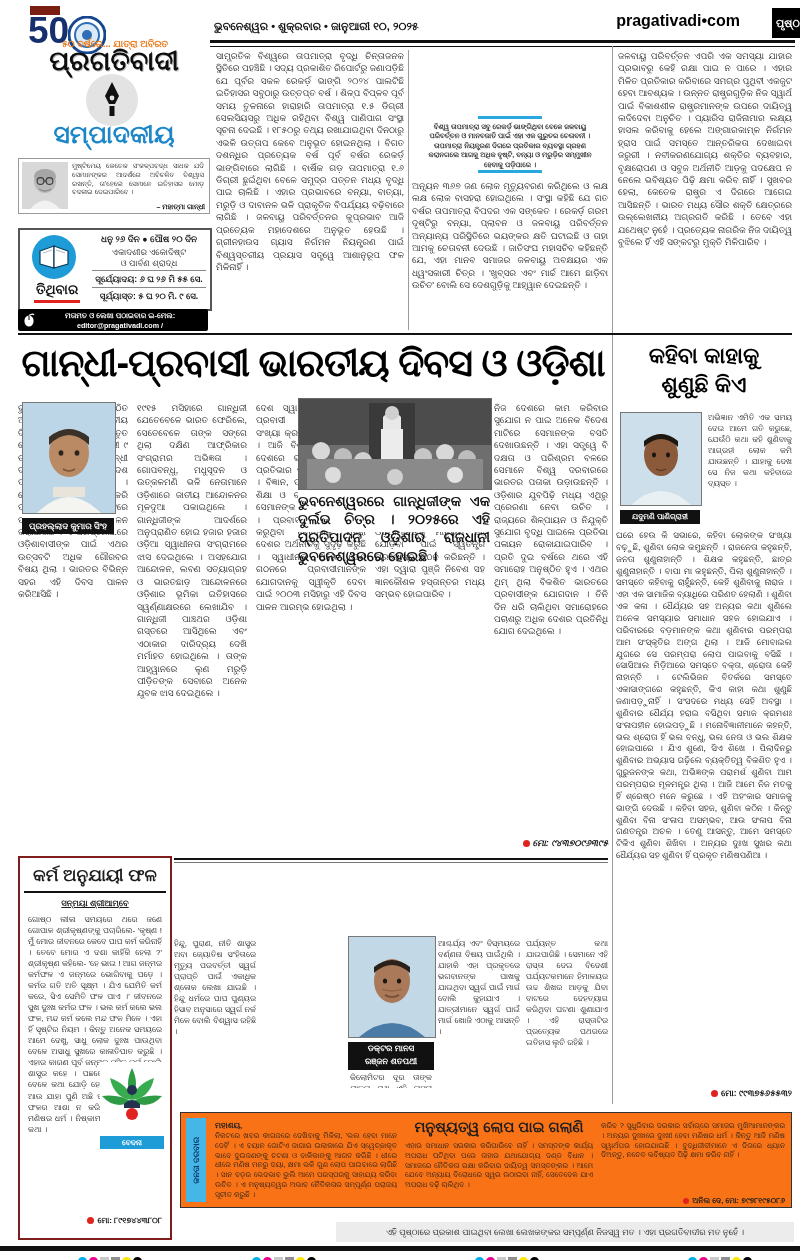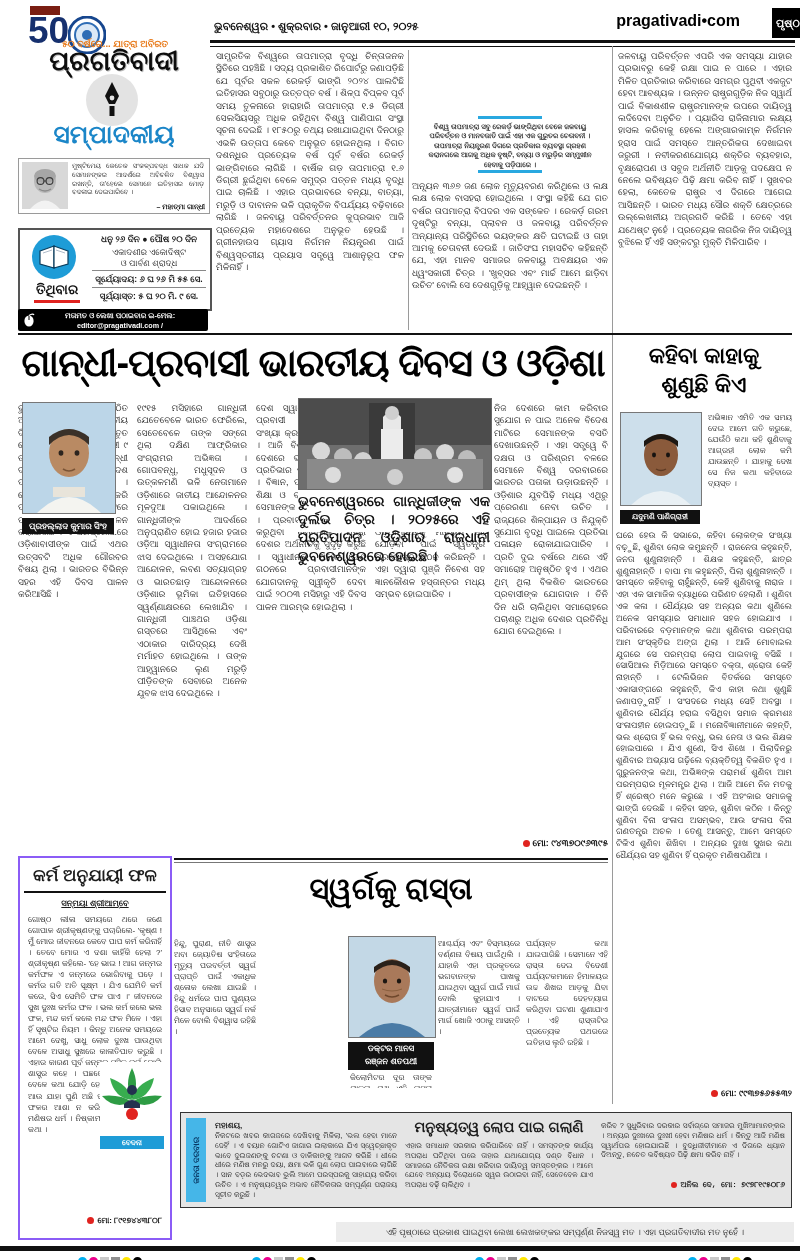--- a/index.html
+++ b/index.html
@@ -71,21 +71,21 @@
       <svg width="44" height="44" viewBox="0 0 44 44">
         <path d="M8 16 L22 11 L22 33 L8 29 Z" fill="#fff" stroke="#0a3c5c" stroke-width="1.2"></path>
         <path d="M36 16 L22 11 L22 33 L36 29 Z" fill="#fff" stroke="#0a3c5c" stroke-width="1.2"></path>
         <line x1="11" y1="18" x2="20" y2="15" stroke="#9ab" stroke-width="0.8"></line>
         <line x1="24" y1="15" x2="33" y2="18" stroke="#9ab" stroke-width="0.8"></line>
       </svg>
     </div>
     <div class="abs bold" style="left:6px;top:52px;width:62px;text-align:center;font-size:13.5px;color:#111;">ତିଥିବାର</div>
     <div class="abs" style="left:14px;top:70px;width:46px;height:3px;background:#e0231f;"></div>
     <div class="abs bold center" style="left:72px;top:4px;width:114px;font-size:8.8px;">ଧନୁ ୨୬ ଦିନ ● ପୌଷ ୨୦ ଦିନ</div>
-    <div class="abs center" style="left:72px;top:17px;width:114px;font-size:8.6px;font-family:Liberation Serif, serif;">ଏକାଦଶୀର ଏକୋଦିଷ୍ଟ</div>
+    <div class="abs center" style="left:72px;top:17px;width:114px;font-size:8.6px;">ଏକାଦଶୀର ଏକୋଦିଷ୍ଟ</div>
     <div class="abs center" style="left:72px;top:28px;width:114px;font-size:8.6px;">ଓ ପାର୍ବଣ ଶ୍ରାଦ୍ଧ</div>
     <div class="abs" style="left:72px;top:40px;width:114px;height:1px;background:#888;"></div>
     <div class="abs bold center" style="left:72px;top:44px;width:114px;font-size:8.6px;">ସୂର୍ଯ୍ୟୋଦୟ: ୬ ଘ ୨୬ ମି ୫୫ ସେ.</div>
     <div class="abs" style="left:72px;top:57px;width:114px;height:1px;background:#888;"></div>
     <div class="abs bold center" style="left:72px;top:61px;width:114px;font-size:8.6px;">ସୂର୍ଯ୍ୟାସ୍ତ: ୫ ଘ ୨୦ ମି. ୯ ସେ.</div>
   </div>
 
   <div class="abs" style="left:18px;top:309px;width:190px;height:22px;background:#000;color:#fff;border-radius:2px;">
     <svg class="abs" style="left:5px;top:4px;" width="12" height="14" viewBox="0 0 12 14">
       <ellipse cx="6" cy="8" rx="4.6" ry="5.6" fill="#fff"></ellipse>
@@ -146,21 +146,21 @@
       <circle cx="146" cy="54" r="9" fill="#d8d8d8"></circle>
       <circle cx="168" cy="60" r="9" fill="#bdbdbd"></circle>
       <rect x="8" y="60" width="176" height="30" fill="#8a8a8a"></rect>
       <circle cx="34" cy="76" r="8" fill="#dcdcdc"></circle>
       <circle cx="96" cy="78" r="8" fill="#cfcfcf"></circle>
       <circle cx="156" cy="76" r="8" fill="#e2e2e2"></circle>
     </svg>
     <div class="abs bold" style="left:0;top:94px;width:192px;font-size:14px;line-height:1.3;text-align:justify;color:#111;">ଭୁବନେଶ୍ୱରରେ ଗାନ୍ଧିଜୀଙ୍କ ଏକ ଦୁର୍ଲଭ ଚିତ୍ର । ୨୦୨୫ରେ ଏହି ପ୍ରତିପାଦନ ଓଡ଼ିଶାର ରାଜଧାନୀ ଭୁବନେଶ୍ୱରରେ ହୋଇଛି ।</div>
   </div>
 
-  <div class="phone" style="left:430px;top:838px;width:178px;">
+  <div class="phone" style="left:430px;top:838px;width:178px;font-style:italic;">
     <span class="reddot"></span><span>ମୋ: ୯୪୩୭୦୯୬୩୯୫</span>
   </div>
 
   <div class="abs bold center" style="left:616px;top:342px;width:176px;font-size:22px;line-height:1.3;white-space:pre-line;color:#000;">କହିବା କାହାକୁ
 ଶୁଣୁଛି କିଏ</div>
   <div class="abs" style="left:620px;top:412px;width:82px;height:108px;background:#fff;">
     <svg class="photoframe" width="80" height="92" viewBox="0 0 80 92">
       <rect width="80" height="92" fill="#cddfeb"></rect>
       <path d="M10 92 Q40 64 70 92 Z" fill="#e9f0f4"></path>
       <ellipse cx="40" cy="42" rx="17" ry="21" fill="#8a5a3b"></ellipse>
@@ -170,21 +170,21 @@
       <path d="M35 56 Q40 59 45 56" stroke="#5d3a24" stroke-width="1.4" fill="none"></path>
     </svg>
     <div class="namebar" style="width:80px;height:14px;font-size:7.6px;line-height:14px;">ଯଦୁମଣି ପାଣିଗ୍ରାହୀ</div>
   </div>
   <div class="bodytext" style="left:708px;top:412px;width:84px;height:112px;font-size:8px;">ଅଭିଜ୍ଞାନ ଏମିତି ଏକ ସମୟ ଦେଇ ଆମେ ଗତି କରୁଛେ, ଯେଉଁଠି କଥା କହି ଶୁଣିବାକୁ ଆଗ୍ରହୀ ଲୋକ କମି ଯାଉଛନ୍ତି । ଯାହାକୁ ଦେଖ ସେ ନିଜ କଥା କହିବାରେ ବ୍ୟସ୍ତ ।</div>
   <div class="bodytext" style="left:616px;top:530px;width:176px;height:552px;font-size:8.6px;">ଘରେ ହେଉ କି ସଭାରେ, କହିବା ଲୋକଙ୍କ ସଂଖ୍ୟା ବଢ଼ୁଛି, ଶୁଣିବା ଲୋକ କମୁଛନ୍ତି । ରାଜନେତା କହୁଛନ୍ତି, ଜନତା ଶୁଣୁନାହାନ୍ତି । ଶିକ୍ଷକ କହୁଛନ୍ତି, ଛାତ୍ର ଶୁଣୁନାହାନ୍ତି । ବାପା ମା କହୁଛନ୍ତି, ପିଲା ଶୁଣୁନାହାନ୍ତି । ସମସ୍ତେ କହିବାକୁ ଚାହୁଁଛନ୍ତି, କେହି ଶୁଣିବାକୁ ନାରାଜ । ଏହା ଏକ ସାମାଜିକ ବ୍ୟାଧିରେ ପରିଣତ ହେଲାଣି । ଶୁଣିବା ଏକ କଳା । ଧୈର୍ଯ୍ୟର ସହ ଅନ୍ୟର କଥା ଶୁଣିଲେ ଅନେକ ସମସ୍ୟାର ସମାଧାନ ସହଜ ହୋଇଯାଏ । ପରିବାରରେ ବଡ଼ମାନଙ୍କ କଥା ଶୁଣିବାର ପରମ୍ପରା ଆମ ସଂସ୍କୃତିର ଅଙ୍ଗ ଥିଲା । ଆଜି ମୋବାଇଲ ଯୁଗରେ ସେ ପରମ୍ପରା ଲୋପ ପାଇବାକୁ ବସିଛି । ସୋସିଆଲ ମିଡ଼ିଆରେ ସମସ୍ତେ ବକ୍ତା, ଶ୍ରୋତା କେହି ନାହାନ୍ତି । ଟେଲିଭିଜନ ବିତର୍କରେ ସମସ୍ତେ ଏକାସାଙ୍ଗରେ କହୁଛନ୍ତି, କିଏ କାହା କଥା ଶୁଣୁଛି ଜଣାପଡ଼ୁନାହିଁ । ସଂସଦରେ ମଧ୍ୟ ସେହି ଅବସ୍ଥା । ଶୁଣିବାର ଧୈର୍ଯ୍ୟ ହରାଇ ବସିଥିବା ସମାଜ କ୍ରମଶଃ ସଂଳାପହୀନ ହୋଇପଡ଼ୁଛି । ମନୋବିଜ୍ଞାନୀମାନେ କହନ୍ତି, ଭଲ ଶ୍ରୋତା ହିଁ ଭଲ ବନ୍ଧୁ, ଭଲ ନେତା ଓ ଭଲ ଶିକ୍ଷକ ହୋଇପାରେ । ଯିଏ ଶୁଣେ, ସିଏ ଶିଖେ । ପିଲାଦିନରୁ ଶୁଣିବାର ଅଭ୍ୟାସ ଗଢ଼ିଲେ ବ୍ୟକ୍ତିତ୍ୱ ବିକଶିତ ହୁଏ । ଗୁରୁଜନଙ୍କ କଥା, ଅଭିଜ୍ଞଙ୍କ ପରାମର୍ଶ ଶୁଣିବା ଆମ ପରମ୍ପରାର ମୂଳମନ୍ତ୍ର ଥିଲା । ଆଜି ଆମେ ନିଜ ମତକୁ ହିଁ ଶ୍ରେଷ୍ଠ ମନେ କରୁଛେ । ଏହି ଅହଂକାର ସମାଜକୁ ଭାଙ୍ଗି ଦେଉଛି । କହିବା ସହଜ, ଶୁଣିବା କଠିନ । କିନ୍ତୁ ଶୁଣିବା ବିନା ସଂଳାପ ଅସମ୍ଭବ, ଆଉ ସଂଳାପ ବିନା ଗଣତନ୍ତ୍ର ଅଚଳ । ତେଣୁ ଆସନ୍ତୁ, ଆମେ ସମସ୍ତେ ଟିକିଏ ଶୁଣିବା ଶିଖିବା । ଅନ୍ୟର ଦୁଃଖ ସୁଖର କଥା ଧୈର୍ଯ୍ୟର ସହ ଶୁଣିବା ହିଁ ପ୍ରକୃତ ମଣିଷପଣିଆ ।</div>
   <div class="phone" style="left:650px;top:1088px;width:142px;font-size:8.6px;">
     <span class="reddot"></span><span>ମୋ: ୯୯୩୭୫୬୫୫୩୨</span>
   </div>
 
-  <div class="abs" style="left:18px;top:856px;width:150px;height:380px;border:2px solid #8b5cf6;background:#fff;">
+  <div class="abs" style="left:18px;top:856px;width:150px;height:380px;border:2px solid #7f1d1d;background:#fff;">
     <div class="abs bold center" style="left:4px;top:8px;width:142px;font-size:17px;border-bottom:2px solid #111;padding-bottom:5px;">କର୍ମ ଅନୁଯାୟୀ ଫଳ</div>
     <div class="abs bold center" style="left:4px;top:40px;width:142px;font-size:8.4px;text-decoration:underline;">ସନ୍ମୟା ଶ୍ରୀଆମ୍ବେ</div>
     <div class="bodytext" style="left:8px;top:56px;width:134px;height:296px;font-size:8px;">ଗୋଷ୍ଠ ଲୀଳା ସମୟରେ ଥରେ ଜଣେ ଗୋପାଳ ଶ୍ରୀକୃଷ୍ଣଙ୍କୁ ପଚାରିଲେ- 'କୃଷ୍ଣ ! ମୁଁ ମୋର ଜୀବନରେ କେବେ ପାପ କର୍ମ କରିନାହିଁ । ତେବେ ମୋର ଏ ଦଶା କାହିଁକି ହେଲା ?' ଶ୍ରୀକୃଷ୍ଣ କହିଲେ- 'ହେ ଭାଇ ! ଆଗ ଜନ୍ମର କର୍ମଫଳ ଏ ଜନ୍ମରେ ଭୋଗିବାକୁ ପଡ଼େ । କର୍ମର ଗତି ଅତି ସୂକ୍ଷ୍ମ । ଯିଏ ଯେମିତି କର୍ମ କରେ, ସିଏ ସେମିତି ଫଳ ପାଏ ।' ଜୀବନରେ ସୁଖ ଦୁଃଖ କର୍ମର ଫଳ । ଭଲ କର୍ମ କଲେ ଭଲ ଫଳ, ମନ୍ଦ କର୍ମ କଲେ ମନ୍ଦ ଫଳ ମିଳେ । ଏହା ହିଁ ସୃଷ୍ଟିର ନିୟମ । କିନ୍ତୁ ଅନେକ ସମୟରେ ଆମେ ଦେଖୁ, ସାଧୁ ଲୋକ ଦୁଃଖ ପାଉଥିବା ବେଳେ ଅସାଧୁ ସୁଖରେ କାଳାତିପାତ କରୁଛି । ଏହାର କାରଣ ପୂର୍ବ ଜନ୍ମର ସଞ୍ଚିତ କର୍ମ ବୋଲି ଶାସ୍ତ୍ର କହେ । ପଛରେ ତାର ଦେହଯାତ୍ରା ବେଳେ କଥା ଯୋଡ଼ି ହୋଇଗଲା । ଅଚ୍ଛରର ଆଉ ଯାହା ପୁଣି ଅଛି ପାଇବା ନାହିଁ । ତେଣୁ ଫଳର ଆଶା ନ କରି କର୍ମ କରିଯିବା ହିଁ ମଣିଷର ଧର୍ମ । ନିଷ୍କାମ କର୍ମ ହିଁ ଗୀତାର ସାର କଥା ।</div>
     <div class="abs" style="left:80px;top:204px;width:64px;height:86px;background:#fff;">
       <svg width="64" height="70" viewBox="0 0 64 70">
         <path d="M32 6 Q40 22 32 38 Q24 22 32 6" fill="#2e9c44"></path>
         <path d="M10 16 Q28 22 32 38 Q14 36 10 16" fill="#38ad4f"></path>
         <path d="M54 16 Q36 22 32 38 Q50 36 54 16" fill="#38ad4f"></path>
         <path d="M2 34 Q20 32 32 40 Q14 48 2 34" fill="#2e9c44"></path>
         <path d="M62 34 Q44 32 32 40 Q50 48 62 34" fill="#2e9c44"></path>
@@ -194,21 +194,20 @@
       </svg>
       <div style="width:64px;height:13px;background:#1e9cd7;color:#fff;font-size:7.4px;font-weight:bold;text-align:center;line-height:13px;">ବେଦନା</div>
     </div>
     <div class="phone" style="left:8px;top:358px;width:134px;font-size:8px;">
       <span class="reddot"></span><span>ମୋ: ୮୯୧୭୪୪୩୮୦୮</span>
     </div>
   </div>
 
   <div class="rule-h" style="left:174px;top:858px;width:434px;height:2px;"></div>
   <div class="rule-h" style="left:174px;top:862px;width:434px;height:1px;background:#777;"></div>
-  <div class="abs bold center" style="left:174px;top:872px;width:434px;font-size:30px;color:#000;">ସ୍ୱର୍ଗକୁ ରାସ୍ତା</div>
 
   <div class="bodytext" style="left:174px;top:938px;width:82px;height:150px;font-size:8px;">ହିନ୍ଦୁ, ପୁରାଣ, ନୀତି ଶାସ୍ତ୍ର ଅବା ଜ୍ୟୋତିଷ ସଂହିତାରେ ମୃତ୍ୟୁ ପରବର୍ତ୍ତୀ ସ୍ୱର୍ଗ ପ୍ରାପ୍ତି ପାଇଁ ଏକାଧିକ ଶ୍ଳୋକ ଲେଖା ଯାଇଛି । ହିନ୍ଦୁ ଧର୍ମରେ ପାପ ପୁଣ୍ୟର ହିସାବ ଅନୁସାରେ ସ୍ୱର୍ଗ ନର୍କ ମିଳେ ବୋଲି ବିଶ୍ୱାସ ରହିଛି ।</div>
   <div class="bodytext" style="left:350px;top:1072px;width:82px;height:16px;font-size:8px;">କିଲୋମିଟର ଦୂର ତାଙ୍କ ଯାତ୍ରା ପଥ ଏହି ରାସ୍ତା ଦେଇ ଯାଇଥିଲା ବୋଲି କିମ୍ବଦନ୍ତୀ ରହିଛି ।</div>
   <div class="bodytext" style="left:438px;top:938px;width:82px;height:150px;font-size:8px;">ଆଶ୍ଚର୍ଯ୍ୟ ଏବଂ ବିସ୍ମୟରେ ବର୍ଣ୍ଣନା ବିଷୟ ପାଇଁଥିଲି । ଯାହାକି ଏହା ପ୍ରକୃତରେ ଭଗବାନଙ୍କ ପାଖକୁ ଯାଇଥିବା ସ୍ୱର୍ଗ ପାଇଁ ମାର୍ଗ ବୋଲି କୁହାଯାଏ । ଯାତ୍ରୀମାନେ ସ୍ୱର୍ଗ ପାଇଁ ମାର୍ଗ ଖୋଜି ଏଠାକୁ ଆସନ୍ତି ।</div>
   <div class="bodytext" style="left:526px;top:938px;width:82px;height:150px;font-size:8px;">ପର୍ଯ୍ୟନ୍ତ କଥା ଯାଇପାରିଛି । ସେମାନେ ଏହି ରାସ୍ତା ଦେଇ ବିଦେଶୀ ପର୍ଯ୍ୟଟକମାନେ ହିମାଳୟର ଉଚ୍ଚ ଶିଖର ଆଡ଼କୁ ଯିବା ବାଟରେ ଦେହତ୍ୟାଗ କରିଥିବା ଘଟଣା ଶୁଣାଯାଏ । ଏହି ରାସ୍ତାଟିର ପ୍ରତ୍ୟେକ ପଥରରେ ଇତିହାସ ଲୁଚି ରହିଛି ।</div>
 
   <div class="abs" style="left:348px;top:936px;width:88px;height:132px;background:#fff;">
     <svg class="photoframe" width="86" height="100" viewBox="0 0 86 100">
       <rect width="86" height="100" fill="#c3d8e6"></rect>
       <path d="M10 100 Q43 72 76 100 Z" fill="#4a7ba6"></path>
@@ -216,30 +215,30 @@
       <path d="M25 36 Q43 20 61 36 L61 30 Q43 16 25 30 Z" fill="#2a211a"></path>
       <ellipse cx="36" cy="44" rx="2.2" ry="2.6" fill="#1d1712"></ellipse>
       <ellipse cx="50" cy="44" rx="2.2" ry="2.6" fill="#1d1712"></ellipse>
       <path d="M36 58 Q43 62 50 58" stroke="#6e472c" stroke-width="1.5" fill="none"></path>
       <path d="M33 52 Q43 56 53 52" stroke="#8a5f3e" stroke-width="1" fill="none"></path>
     </svg>
     <div class="namebar" style="width:86px;height:28px;font-size:8.4px;line-height:1.6;white-space:pre-line;background:#111;">ଡକ୍ଟର ମାନସ
 ରଞ୍ଜନ ଶତପଥୀ</div>
   </div>
 
-  <div class="abs" style="left:180px;top:1112px;width:610px;height:94px;border:1px solid #333;background:#e5e5e5;">
+  <div class="abs" style="left:180px;top:1112px;width:610px;height:94px;border:1px solid #333;background:#f97316;">
     <div class="abs" style="left:5px;top:5px;width:20px;height:84px;background:#45b6e8;display:flex;align-items:center;justify-content:center;">
       <span style="writing-mode:vertical-rl;transform:rotate(180deg);font-size:8.4px;font-weight:bold;color:#0a3a66;">ଜନତା ଦରବାର</span>
     </div>
     <div class="abs bold" style="left:34px;top:8px;font-size:8px;">ମହାଶୟ,</div>
     <div class="bodytext" style="left:34px;top:18px;width:182px;height:70px;font-size:7.4px;line-height:1.32;">ନିକଟରେ ଖବର କାଗଜରେ ଦେଖିବାକୁ ମିଳିଲା, 'ଭଲ ହେବା ମାନେ ଦେହିଁ' । ଏ ବୟାନ ଗୋଟିଏ ଜାଗାର ଇଲାକାରେ ଯିଏ ସ୍ୱେଚ୍ଛାକୃତ ଭାବେ ଦୁଇଜଣଙ୍କୁ ଚଟଣା ଓ ବାଳିକାଙ୍କୁ ଆଗତ କରିଛି । ଧୀରେ ଧୀରେ ମଣିଷ ମନରୁ ଦୟା, କ୍ଷମା ଭଳି ଗୁଣ ଲୋପ ପାଇବାରେ ଲାଗିଛି । ସାନ ବଡ଼ର ଭେଦଭାବ ଭୁଲି ଆମେ ପରସ୍ପରକୁ ସାହାଯ୍ୟ କରିବା ଉଚିତ । ଏ ମନୁଷ୍ୟତ୍ୱର ଅଭାବ ନୈତିକତାର ସମ୍ପୂର୍ଣ୍ଣ ପରାଜୟ ସୂଚୀତ କରୁଛି ।</div>
     <div class="abs bold center" style="left:224px;top:6px;width:188px;font-size:14.5px;">ମନୁଷ୍ୟତ୍ୱ ଲୋପ ପାଇ ଗଲାଣି</div>
     <div class="bodytext" style="left:224px;top:28px;width:188px;height:60px;font-size:7.4px;line-height:1.32;">ଏହାର ସମାଧାନ ସରକାର କରିପାରିବେ ନାହିଁ । ସମସ୍ତଙ୍କ କାର୍ଯ୍ୟ ଅପରାଧ ଘଟିଥିବା ପରେ ତାହାର ଯଥାଯୋଗ୍ୟ ଦଣ୍ଡ ବିଧାନ । ସମାଜରେ ନୈତିକତା ରକ୍ଷା କରିବାର ଦାୟିତ୍ୱ ସମସ୍ତଙ୍କର । ଆମେ ଯେବେ ଅନ୍ୟାୟ ବିରୋଧରେ ସ୍ୱର ଉଠାଇବା ନାହିଁ, ସେତେବେଳ ଯାଏ ଅପରାଧ ବଢ଼ି ଚାଲିଥିବ ।</div>
     <div class="bodytext" style="left:420px;top:8px;width:184px;height:66px;font-size:7.4px;line-height:1.32;">କରିବ ? ସୁଧୁରିବାର ଦରକାର ସର୍ବାଗ୍ରେ ସମାଜର ମୁଖିଆମାନଙ୍କର । ଅନ୍ୟର ଦୁଃଖରେ ଦୁଃଖୀ ହେବା ମଣିଷର ଧର୍ମ । କିନ୍ତୁ ଆଜି ମଣିଷ ସ୍ୱାର୍ଥପର ହୋଇଯାଇଛି । ବୁଦ୍ଧିଜୀବୀମାନେ ଏ ଦିଗରେ ଧ୍ୟାନ ଦିଅନ୍ତୁ, ନଚେତ ଭବିଷ୍ୟତ ପିଢ଼ି କ୍ଷମା କରିବ ନାହିଁ ।</div>
-    <div class="abs bold" style="left:420px;top:68px;width:184px;font-size:7.6px;text-align:right;font-family:Liberation Mono, monospace;">
+    <div class="abs bold" style="left:420px;top:83px;width:184px;font-size:7.6px;text-align:right;">
       <span class="reddot" style="width:6px;height:6px;"></span><span>ଅନିଲ ଦେ, ମୋ: ୭୯୭୮୧୯୫୦୮୬</span>
     </div>
   </div>
 
   <div class="abs center" style="left:336px;top:1222px;width:458px;height:20px;background:#ececec;font-size:8.5px;line-height:20px;color:#222;">ଏହି ପୃଷ୍ଠାରେ ପ୍ରକାଶ ପାଇଥିବା ଲେଖା ଲେଖକଙ୍କର ସମ୍ପୂର୍ଣ୍ଣ ନିଜସ୍ୱ ମତ । ଏହା ପ୍ରଗତିବାଦୀର ମତ ନୁହେଁ ।</div>
   <div class="rule-h" style="left:0;top:1246px;width:800px;height:5px;"></div>
 
   <div class="abs" style="left:78px;top:1252px;">
     <span class="mark" style="background:#00aeef;"></span><span class="mark" style="background:#ec008c;"></span><span class="mark sq" style="background:#c9c9c9;"></span><span class="mark sq" style="background:#8f8f8f;"></span><span class="mark" style="background:#ffe600;"></span><span class="mark" style="background:#000;"></span>
   </div>

